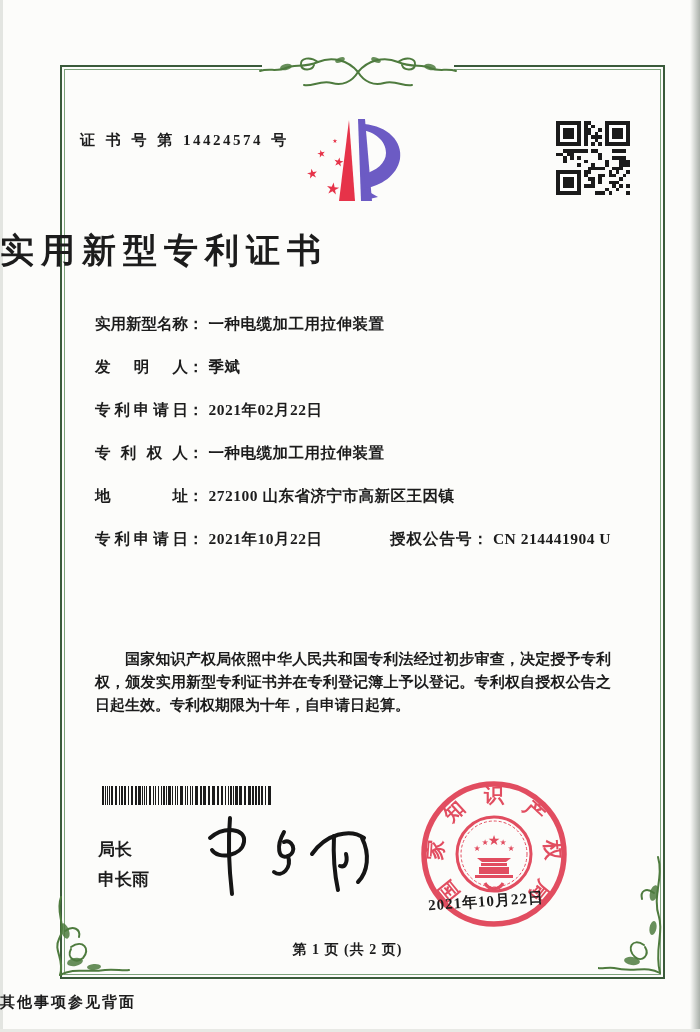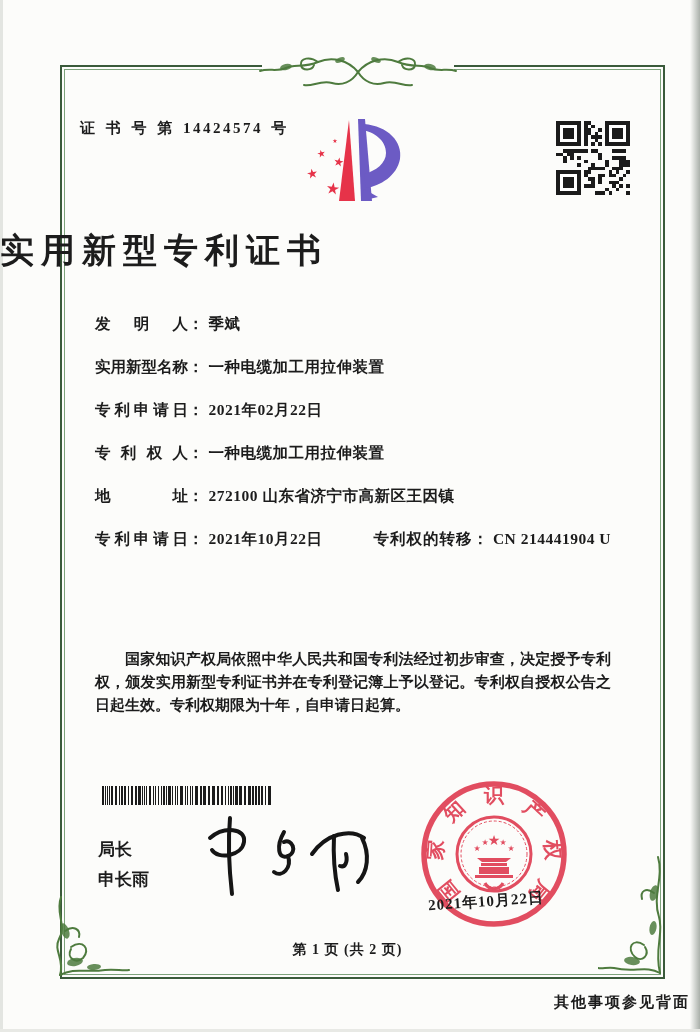--- a/index.html
+++ b/index.html
@@ -8,21 +8,21 @@
   .edge-right{position:absolute;right:0;top:0;width:10px;height:100%;
        background:linear-gradient(to right,rgba(180,186,180,0),#aab0aa);}
   .edge-left{position:absolute;left:0;top:0;width:3px;height:100%;background:#e3e5e1;}
   .edge-bottom{position:absolute;left:0;bottom:0;height:3px;width:100%;background:#e8e9e5;}
 
   .frame{position:absolute;left:60px;top:65px;width:601px;height:910px;
        border:2px solid var(--border_green);}
   .frame-inner{position:absolute;left:2px;top:2px;right:2px;bottom:2px;
        border:1px solid #7da37b;}
 
-  .cert-no{position:absolute;left:80px;top:119px;font-size:15px;font-weight:600;
+  .cert-no{position:absolute;left:80px;top:131px;font-size:15px;font-weight:600;
        letter-spacing:2.5px;word-spacing:2px;}
 
   .title{position:absolute;left:0;right:40px;top:228px;
        font-size:34px;font-weight:700;letter-spacing:7px;}
 
   .fields{position:absolute;left:95px;top:313px;width:516px;font-size:15.5px;font-weight:600;}
   .frow{height:22px;line-height:22px;margin-bottom:21px;white-space:nowrap;}
   .flabel{display:inline-block;width:93px;text-align:justify;text-align-last:justify;vertical-align:top;}
   .fcolon{display:inline-block;}
   .fvalue{margin-left:5px;letter-spacing:0.5px;}
@@ -41,21 +41,21 @@
   .seal{position:absolute;left:409px;top:769px;opacity:0.93;}
   .sealtxt{font-size:20px;font-weight:700;fill:var(--seal_red);
        font-family:"Liberation Serif","DejaVu Serif",serif;}
   .seal-shape{fill:var(--seal_red);}
   .seal-line{stroke:var(--seal_red);fill:none;}
   .seal-date{position:absolute;left:428px;top:891px;width:150px;font-size:15px;font-weight:700;
        letter-spacing:1px;transform:rotate(-4deg);}
 
   .page-info{position:absolute;left:0;right:48px;top:941px;text-align:center;
        font-size:14px;font-weight:600;letter-spacing:1px;margin-left:43px;}
-  .foot-note{position:absolute;left:0;right:10px;top:993px;text-align:right;
+  .foot-note{position:absolute;left:0;right:10px;top:993px;text-align:left;
        font-size:15px;font-weight:700;letter-spacing:2px;}
 
   .orn path{stroke:var(--ornament_green);stroke-width:2;fill:none;stroke-linecap:round;}
   .orn .leaf{fill:var(--ornament_green);stroke:none;opacity:0.85;}
   .flourish{position:absolute;left:248px;top:38px;}
   .orn-bl{position:absolute;left:45px;top:895px;}
   .orn-br{position:absolute;left:598px;top:853px;}
 
   .logo{position:absolute;left:300px;top:112px;}
   .logo .spike{fill:var(--logo_red);}
@@ -231,40 +231,40 @@
       <rect x="0" y="14" width="7" height="7" fill="#1b1b1b"></rect>
       <rect x="1" y="15" width="5" height="5" fill="#fff"></rect>
       <rect x="2" y="16" width="3" height="3" fill="#1b1b1b"></rect>
     </svg>
 </div>
 
 <div class="title">实用新型专利证书</div>
 
 <div class="fields">
   <div class="frow">
+    <span class="flabel">实用新型名称</span><span class="fcolon">：</span><span class="fvalue">一种电缆加工用拉伸装置</span>
+  </div>
+  <div class="frow">
     <span class="flabel">发明人</span><span class="fcolon">：</span><span class="fvalue">季斌</span>
-  </div>
-  <div class="frow">
-    <span class="flabel">实用新型名称</span><span class="fcolon">：</span><span class="fvalue">一种电缆加工用拉伸装置</span>
   </div>
   <div class="frow">
     <span class="flabel">专利申请日</span><span class="fcolon">：</span><span class="fvalue">2021年02月22日</span>
   </div>
   <div class="frow">
     <span class="flabel">专利权人</span><span class="fcolon">：</span><span class="fvalue">一种电缆加工用拉伸装置</span>
   </div>
   <div class="frow">
     <span class="flabel">地址</span><span class="fcolon">：</span><span class="fvalue">272100 山东省济宁市高新区王因镇</span>
   </div>
   <div class="frow grant-row">
     <span class="grant-left">
       <span class="flabel">专利申请日</span><span class="fcolon">：</span><span class="fvalue">2021年10月22日</span>
     </span>
     <span>
-      <span class="flabel2">专利权的转移</span><span class="fcolon">：</span><span class="fvalue">CN 214441904 U</span>
+      <span class="flabel2">授权公告号</span><span class="fcolon">：</span><span class="fvalue">CN 214441904 U</span>
     </span>
   </div>
 </div>
 
 <div class="paras">
   <p>国家知识产权局依照中华人民共和国专利法经过初步审查，决定授予专利权，颁发实用新型专利证书并在专利登记簿上予以登记。专利权自授权公告之日起生效。专利权期限为十年，自申请日起算。</p>
 </div>
 
 <div class="barcode">
   <svg id="bars" width="176" height="19">

